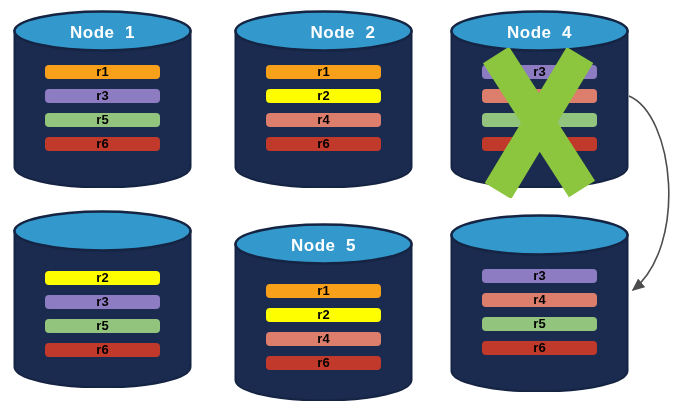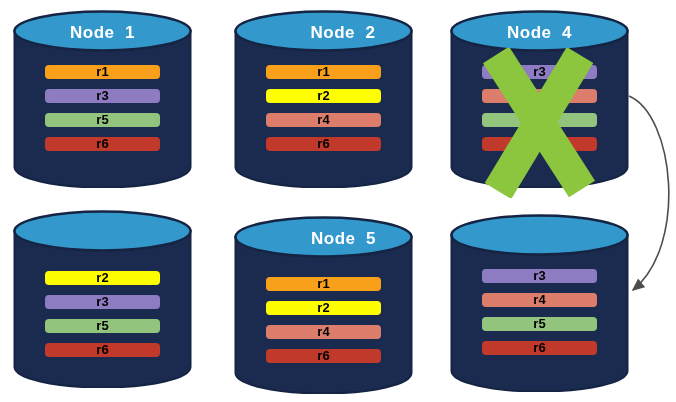--- a/index.html
+++ b/index.html
@@ -83,21 +83,21 @@
     width: 676px;
     height: 402px;
     z-index: 4;
     pointer-events: none;
   }
   
   .n1 { left: 13px;  top: 10px; }
   .n2 { left: 234px; top: 10px; padding-left: 39px; }
   .n3 { left: 450px; top: 10px; }
   .n4 { left: 13px;  top: 210px; }
-  .n5 { left: 234px; top: 216px; padding-left: 40px; }
+  .n5 { left: 234px; top: 223px; }
   .n6 { left: 450px; top: 214px; }
 </style>
 </head>
 <body>
 
 <div class="canvas">
 
   <div class="node n1">
     <svg class="cyl" viewBox="0 0 179 178">
       <path class="cyl-body" d="M1.5,21 L1.5,157 A88,20.5 0 0 0 177.5,157 L177.5,21 Z" style="fill: rgb(27, 43, 80); stroke: rgb(21, 36, 66);"></path>

